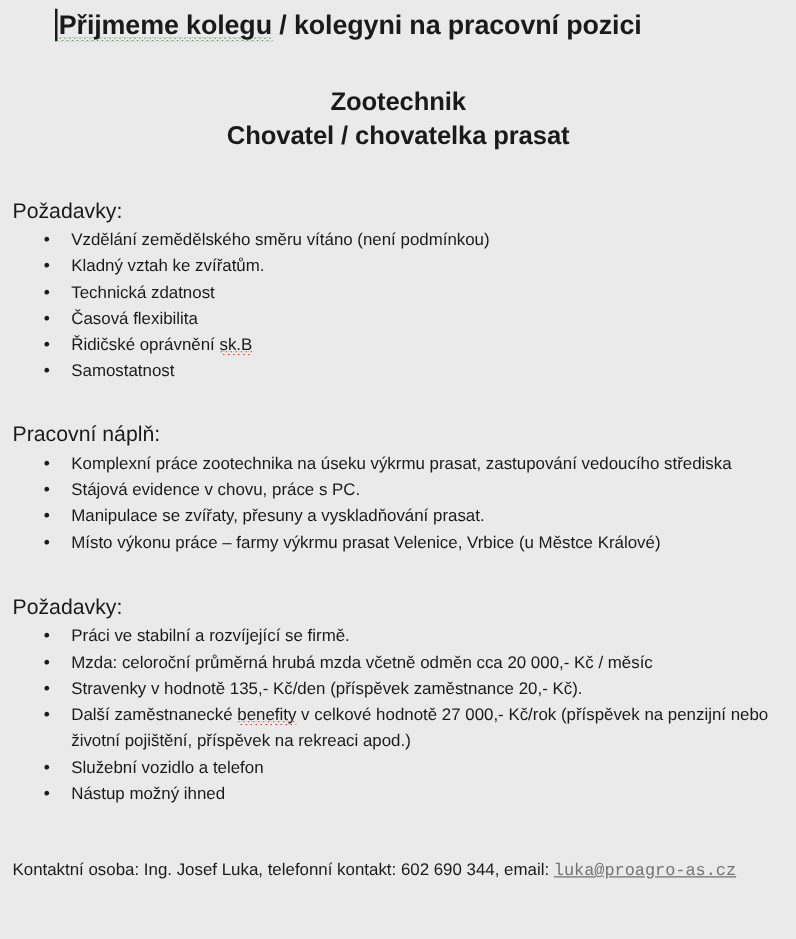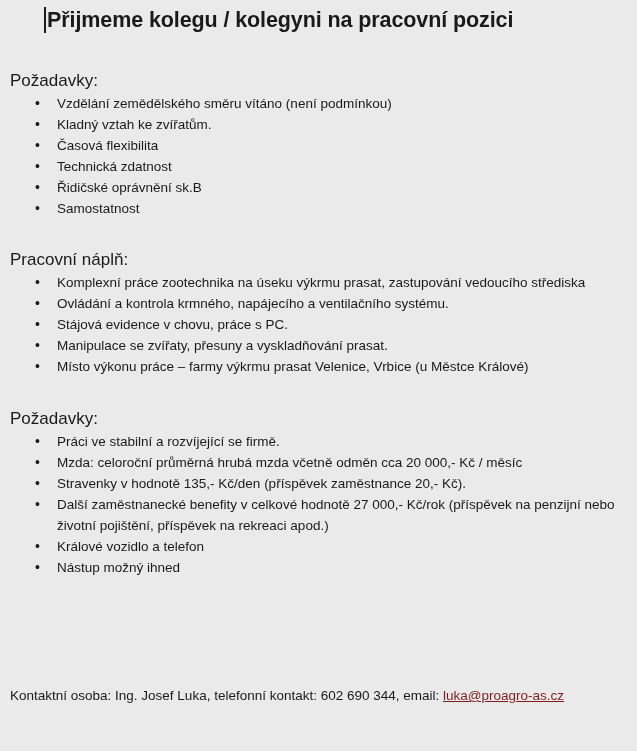--- a/index.html
+++ b/index.html
@@ -116,66 +116,70 @@
   
   .contact-line {
     position: absolute;
     left: 10px;
     top: 686px;
     font-size: 13.5px;
     line-height: 20px;
     white-space: nowrap;
   }
   .email-link {
-    color: #7f1d1d;
+    color: #737373;
     text-decoration: underline;
     cursor: pointer;
+    font-family: Liberation Mono, monospace;
   }
 </style>
 </head>
 <body>
 
 <div class="page">
 
   <div class="title-row">
     <span class="caret"></span>
     <div class="doc-title"><span class="spell-green">Přijmeme  kolegu</span><span> / kolegyni na pracovní pozici</span></div>
   </div>
 
+  <div class="job-headings">
+    <div class="job-heading">Zootechnik</div>
+    <div class="job-heading">Chovatel / chovatelka prasat</div>
+  </div>
 
   <div class="section sec-requirements">
     <div class="section-label">Požadavky:</div>
     <ul class="bullets">
       <li><span>Vzdělání zemědělského směru vítáno (není podmínkou)</span></li>
       <li><span>Kladný vztah ke zvířatům.</span></li>
+      <li><span>Technická zdatnost</span></li>
       <li><span>Časová flexibilita</span></li>
-      <li><span>Technická zdatnost</span></li>
       <li><span>Řidičské oprávnění </span><span class="spell-red">sk.B</span></li>
       <li><span>Samostatnost</span></li>
     </ul>
   </div>
 
   <div class="section sec-duties">
     <div class="section-label">Pracovní náplň:</div>
     <ul class="bullets">
       <li><span>Komplexní práce zootechnika na úseku výkrmu prasat, zastupování vedoucího střediska</span></li>
-      <li><span>Ovládání a kontrola krmného, napájecího a ventilačního systému.</span></li>
       <li><span>Stájová evidence v chovu, práce s PC.</span></li>
       <li><span>Manipulace se zvířaty, přesuny a vyskladňování prasat.</span></li>
       <li><span>Místo výkonu práce – farmy výkrmu prasat Velenice, Vrbice (u Městce Králové)</span></li>
     </ul>
   </div>
 
   <div class="section sec-offers">
     <div class="section-label">Požadavky:</div>
     <ul class="bullets">
       <li><span>Práci ve stabilní a rozvíjející se firmě.</span></li>
       <li><span>Mzda: celoroční průměrná hrubá mzda včetně odměn cca 20 000,-  Kč / měsíc</span></li>
       <li><span>Stravenky v hodnotě 135,- Kč/den (příspěvek zaměstnance 20,- Kč).</span></li>
       <li><span>Další zaměstnanecké </span><span class="spell-red">benefity</span><span> v celkové hodnotě 27 000,- Kč/rok (příspěvek na penzijní nebo životní pojištění, příspěvek na rekreaci apod.)</span></li>
-      <li><span>Králové vozidlo a telefon</span></li>
+      <li><span>Služební vozidlo a telefon</span></li>
       <li><span>Nástup možný ihned</span></li>
     </ul>
   </div>
 
   <div class="contact-line"><span>Kontaktní osoba: Ing. Josef Luka, telefonní kontakt: 602 690  344,  email: </span><span class="email-link">luka@proagro-as.cz</span></div>
 
 </div>
 
 </body></html>

